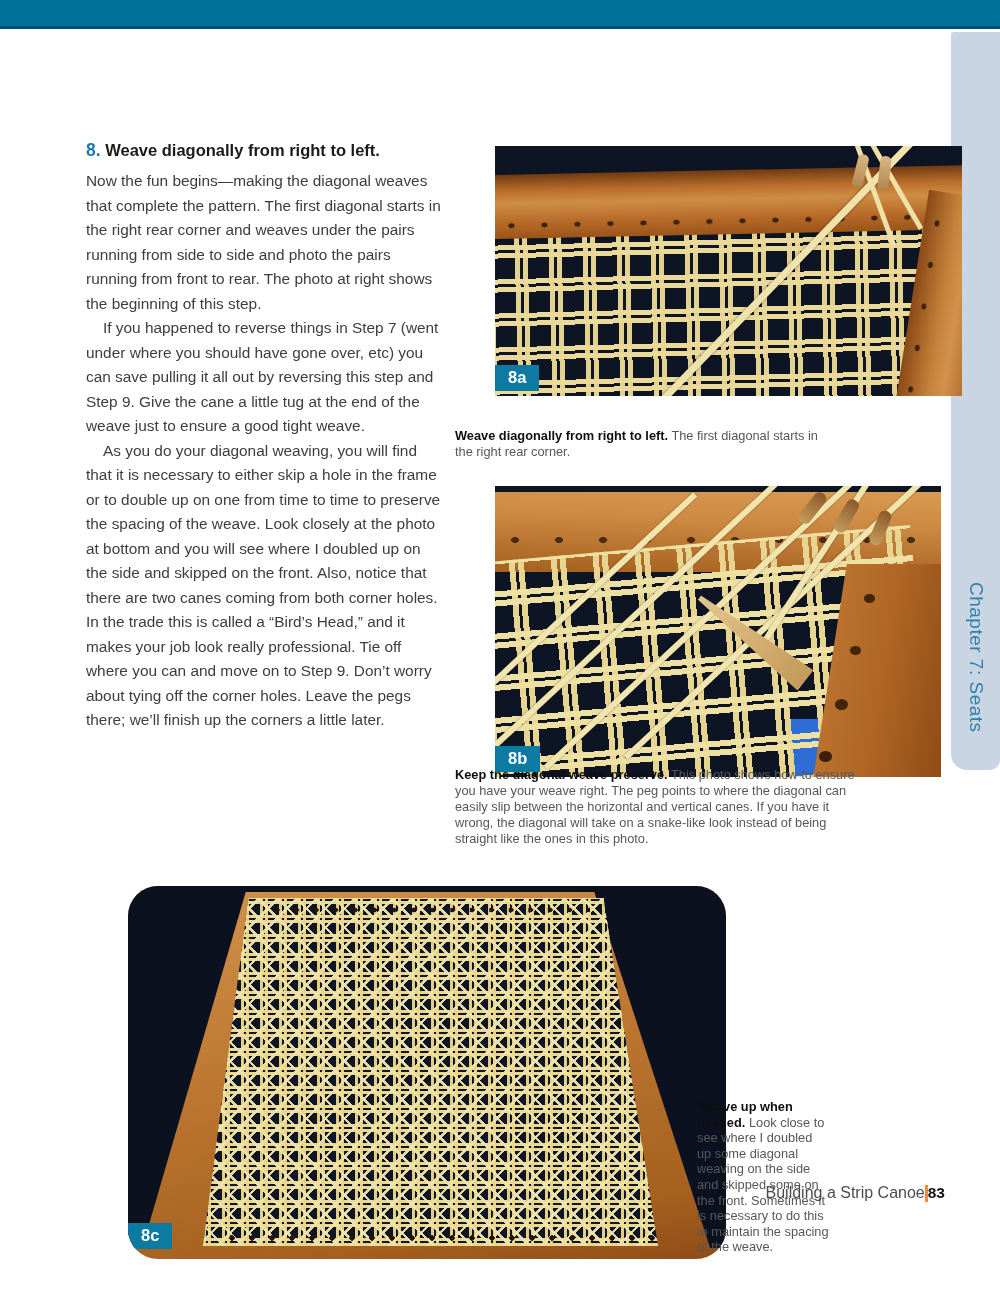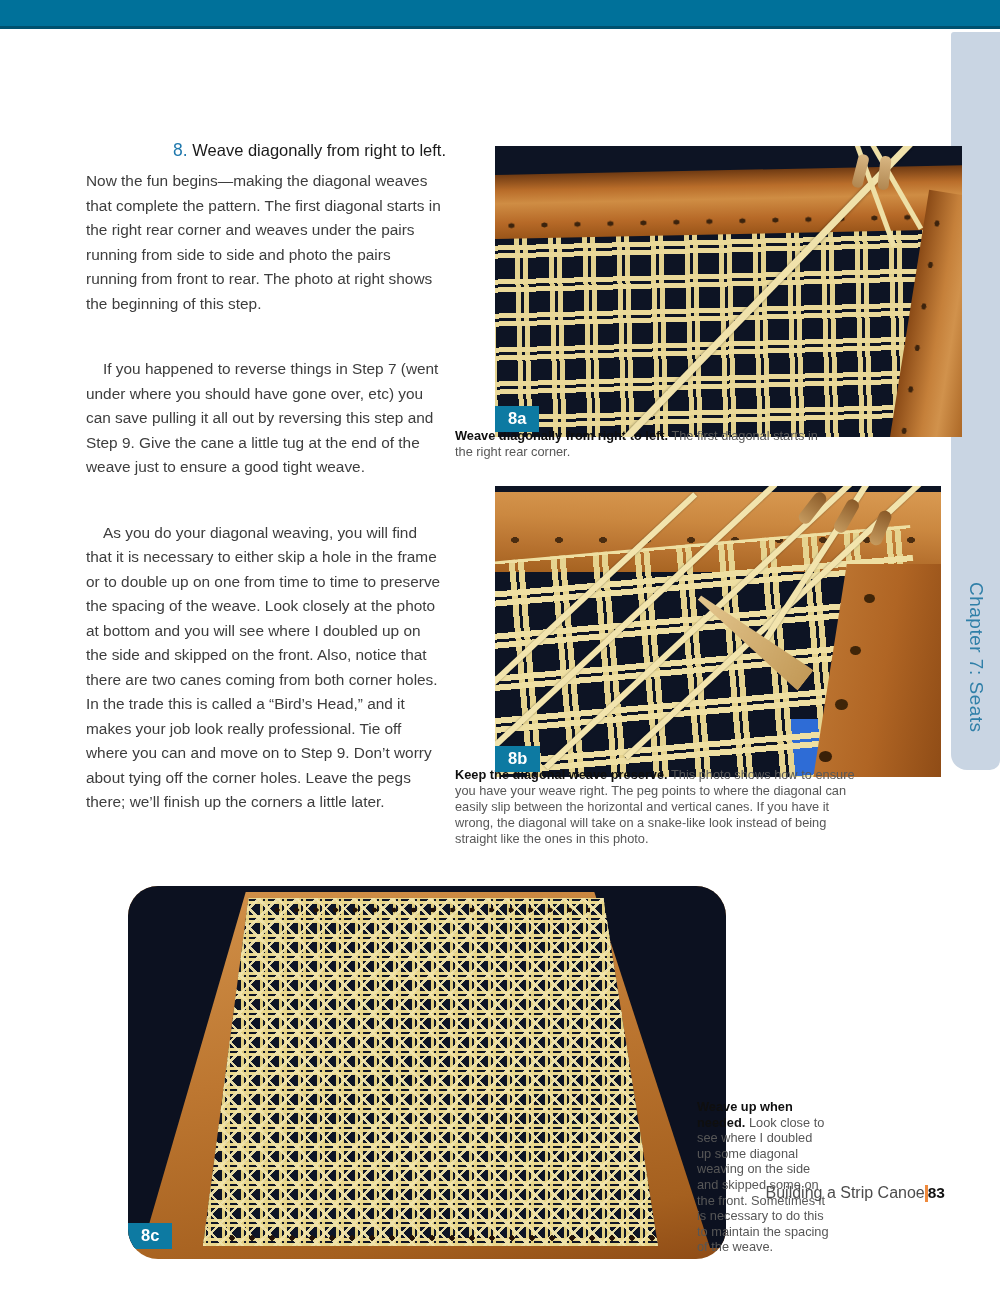--- a/index.html
+++ b/index.html
@@ -13,28 +13,28 @@
 
   
   .chapter-tab{position:absolute;top:32px;right:0;width:49px;height:738px;
                background:#c9d5e3;border-radius:3px 0 10px 16px;}
   .tab-text{position:absolute;top:550px;left:50%;transform:translateX(-50%);
             writing-mode:vertical-rl;font-size:19px;color:#2f7fa8;white-space:nowrap;
             letter-spacing:.5px;}
 
   
   .text-col{position:absolute;left:86px;top:140px;width:360px;}
-  .step-heading{margin:0 0 8px;font-size:16.5px;color:#1a1a1a;font-weight:normal;text-align:right;}
+  .step-heading{margin:0 0 8px;font-size:16.5px;color:#1a1a1a;font-weight:bold;}
   .step-num{color:#1f78ad;font-size:17.5px;}
   .text-col p{margin:0;font-size:15.4px;line-height:24.5px;color:#3d3d3d;}
-  .text-col p.indent{text-indent:17px;margin-top:41px;}
+  .text-col p.indent{text-indent:17px;}
 
   
   .photo{position:absolute;background:#0d1424;overflow:hidden;}
-  .photo-a{left:455px;top:130px;width:467px;height:291px;}
+  .photo-a{left:455px;top:130px;width:467px;height:250px;}
   .photo-b{left:455px;top:470px;width:446px;height:291px;}
   .photo-c{left:88px;top:870px;width:598px;height:373px;
            background:linear-gradient(170deg,#d2924a,#bd7731 45%,#a5601f 85%,#8f4c16);border-radius:30px;}
   .fig-chip{position:absolute;left:0;bottom:5px;background:#0d7aa2;color:#fff;
             font-weight:bold;font-size:16.5px;padding:3px 13px 4px;z-index:30;}
   .photo-c .fig-chip{bottom:10px;}
 
   
   .p8a-wood-top{position:absolute;left:-4px;top:24px;width:104%;height:64px;
       background:linear-gradient(180deg,#6f3a12,#b96d2a 25%,#cf8d44 45%,#b76a28 75%,#9a5519);

